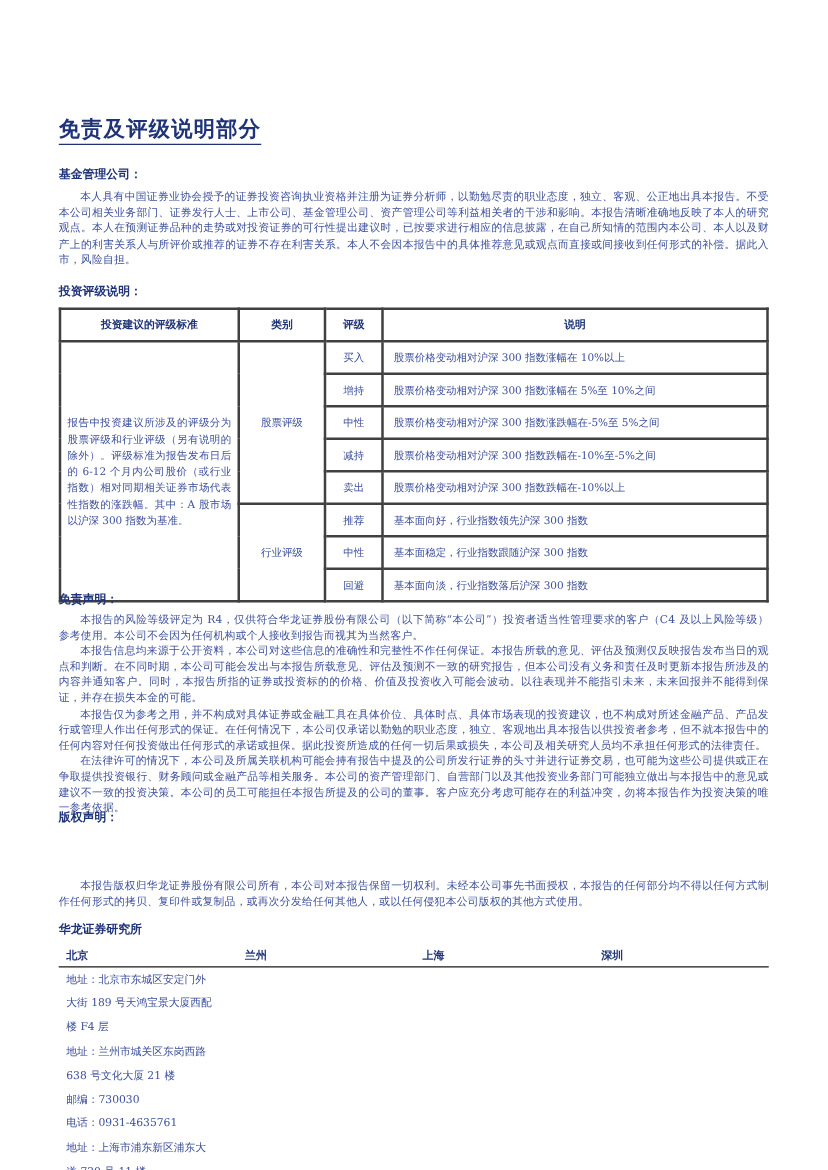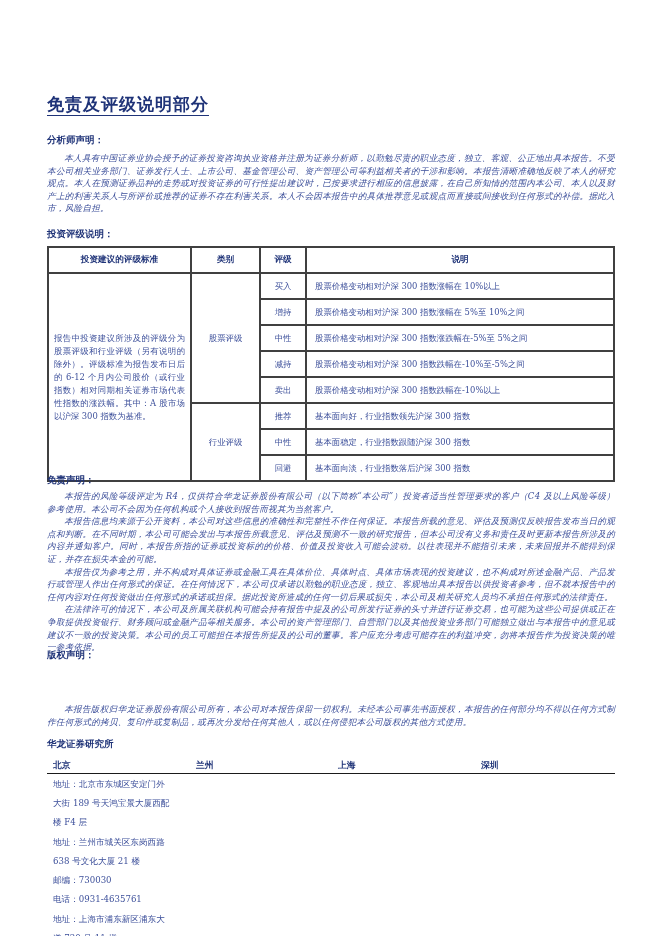--- a/index.html
+++ b/index.html
@@ -3,21 +3,21 @@
 <meta charset="utf-8">
 <style>
   html, body { margin:0; padding:0; background:#ffffff; }
   body { width:662px; height:936px; position:relative; overflow:hidden;
          font-family:"DejaVu Serif","Liberation Serif",serif; color:#2b3f8f; }
   .page { position:absolute; left:0; top:0; width:662px; height:744px; }
   .title { position:absolute; left:47px; top:94px; font-size:17px; font-weight:bold;
            color:#1f3378; letter-spacing:1px; border-bottom:1.5px solid #1f3378; padding-bottom:1px; line-height:20px; }
   .h2 { position:absolute; left:47px; font-size:9.5px; font-weight:bold; color:#1f3378; line-height:12px; }
   .para { position:absolute; left:47px; width:568px; font-size:8.6px; line-height:12.6px;
-          color:#3c4f9a; text-align:justify; letter-spacing:0.25px;font-style:italic; }
+          color:#3c4f9a; text-align:justify; letter-spacing:0.25px; }
   .para p { margin:0; text-indent:2em; }
   table.rating { position:absolute; left:47px; top:246px; width:568px; border-collapse:collapse;
                  font-size:8.4px; color:#3c4f9a; }
   table.rating td, table.rating th { border:2px solid #404040; padding:0; }
   table.rating th { height:24px; font-weight:bold; color:#1f3378; text-align:center; font-size:8.6px; }
   table.rating td.rl { text-align:center; height:24px; }
   table.rating td.desc { padding-left:8px; text-align:left; }
   table.rating td.std { padding:0 5px; line-height:13px; text-align:justify; vertical-align:middle; }
   table.rating td.cat { text-align:center; vertical-align:middle; }
   .offices { position:absolute; left:47px; top:757px; width:568px; }
@@ -27,21 +27,21 @@
   .offices .col { font-size:8.6px; color:#3c4f9a; line-height:19px; padding-left:6px; padding-top:1px; box-sizing:border-box; }
   .w1 { width:143px; } .w2 { width:142px; } .w3 { width:143px; } .w4 { width:140px; }
 </style>
 </head>
 <body>
 
 <div class="page">
 
   <div class="title">免责及评级说明部分</div>
 
-  <div class="h2" style="top:134px">分析师声明：</div>
+  <div class="h2" style="top:134px">基金管理公司：</div>
   <div class="para" style="top:152px">
     <p>本人具有中国证券业协会授予的证券投资咨询执业资格并注册为证券分析师，以勤勉尽责的职业态度，独立、客观、公正地出具本报告。不受本公司相关业务部门、证券发行人士、上市公司、基金管理公司、资产管理公司等利益相关者的干涉和影响。本报告清晰准确地反映了本人的研究观点。本人在预测证券品种的走势或对投资证券的可行性提出建议时，已按要求进行相应的信息披露，在自己所知情的范围内本公司、本人以及财产上的利害关系人与所评价或推荐的证券不存在利害关系。本人不会因本报告中的具体推荐意见或观点而直接或间接收到任何形式的补偿。据此入市，风险自担。</p>
   </div>
 
   <div class="h2" style="top:228px">投资评级说明：</div>
 
   <table class="rating">
     <colgroup>
       <col style="width:143px">
         <col style="width:69px">

